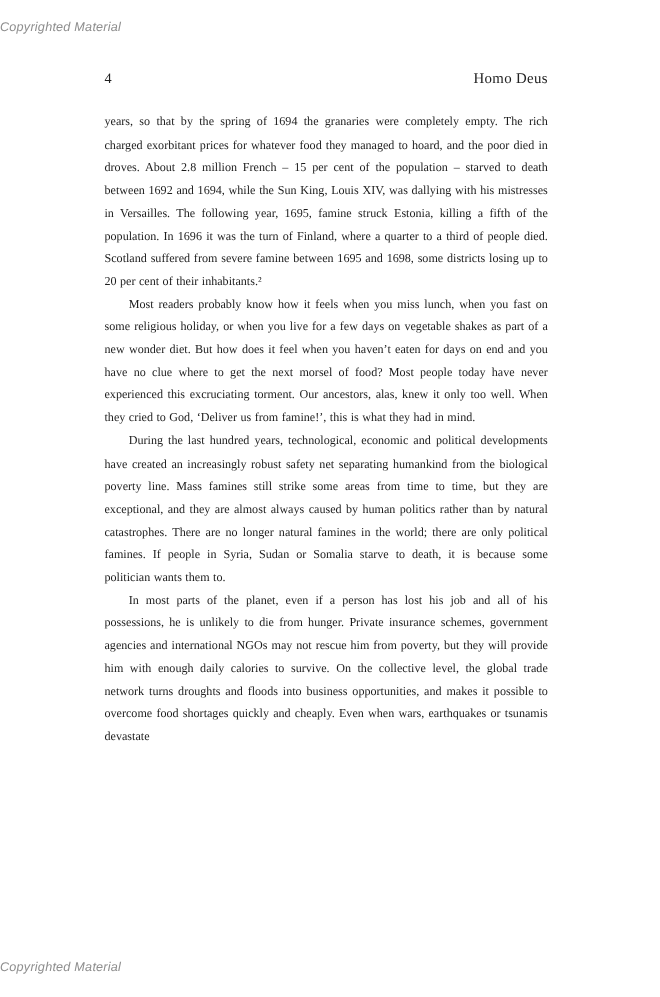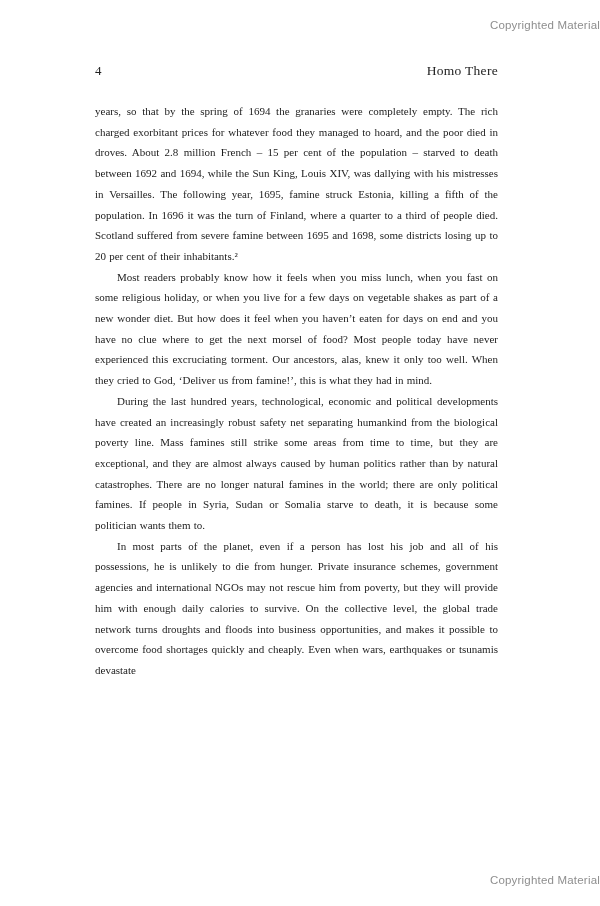--- a/index.html
+++ b/index.html
@@ -16,25 +16,26 @@
     background: #ffffff;
     overflow: hidden;
     font-family: "Liberation Serif", "DejaVu Serif", serif;
     color: #1c1c1c;
   }
 
   .copyright-banner {
     position: absolute;
     left: 0;
     width: 100%;
-    text-align: right;
+    text-align: left;
     font-family: "Liberation Sans", "DejaVu Sans", sans-serif;
     font-size: 11.5px;
     color: #8e8e8e;
     letter-spacing: 0.2px;
+    font-style: italic;
   }
   .copyright-banner.top { top: 19px; }
   .copyright-banner.bottom { top: 874px; }
 
   .content {
     position: absolute;
     left: 95px;
     top: 63px;
     width: 403px;
   }
@@ -72,21 +73,21 @@
 <body>
 
 <div class="page">
 
   <div class="copyright-banner top">Copyrighted Material</div>
 
   <div class="content">
 
     <div class="running-header">
       <span class="page-number">4</span>
-      <span class="running-title">Homo There</span>
+      <span class="running-title">Homo Deus</span>
     </div>
 
     <div class="body-text">
       <p>years, so that by the spring of 1694 the granaries were completely empty. The rich charged exorbitant prices for whatever food they managed to hoard, and the poor died in droves. About 2.8 million French – 15 per cent of the population – starved to death between 1692 and 1694, while the Sun King, Louis XIV, was dallying with his mistresses in Versailles. The following year, 1695, famine struck Estonia, killing a fifth of the population. In 1696 it was the turn of Finland, where a quarter to a third of people died. Scotland suffered from severe famine between 1695 and 1698, some districts losing up to 20 per cent of their inhabitants.²</p>
       <p class="indented">Most readers probably know how it feels when you miss lunch, when you fast on some religious holiday, or when you live for a few days on vegetable shakes as part of a new wonder diet. But how does it feel when you haven’t eaten for days on end and you have no clue where to get the next morsel of food? Most people today have never experienced this excruciating torment. Our ancestors, alas, knew it only too well. When they cried to God, ‘Deliver us from famine!’, this is what they had in mind.</p>
       <p class="indented">During the last hundred years, technological, economic and political developments have created an increasingly robust safety net separating humankind from the biological poverty line. Mass famines still strike some areas from time to time, but they are exceptional, and they are almost always caused by human politics rather than by natural catastrophes. There are no longer natural famines in the world; there are only political famines. If people in Syria, Sudan or Somalia starve to death, it is because some politician wants them to.</p>
       <p class="indented">In most parts of the planet, even if a person has lost his job and all of his possessions, he is unlikely to die from hunger. Private insurance schemes, government agencies and international NGOs may not rescue him from poverty, but they will provide him with enough daily calories to survive. On the collective level, the global trade network turns droughts and floods into business opportunities, and makes it possible to overcome food shortages quickly and cheaply. Even when wars, earthquakes or tsunamis devastate</p>
     </div>
 
   </div>

